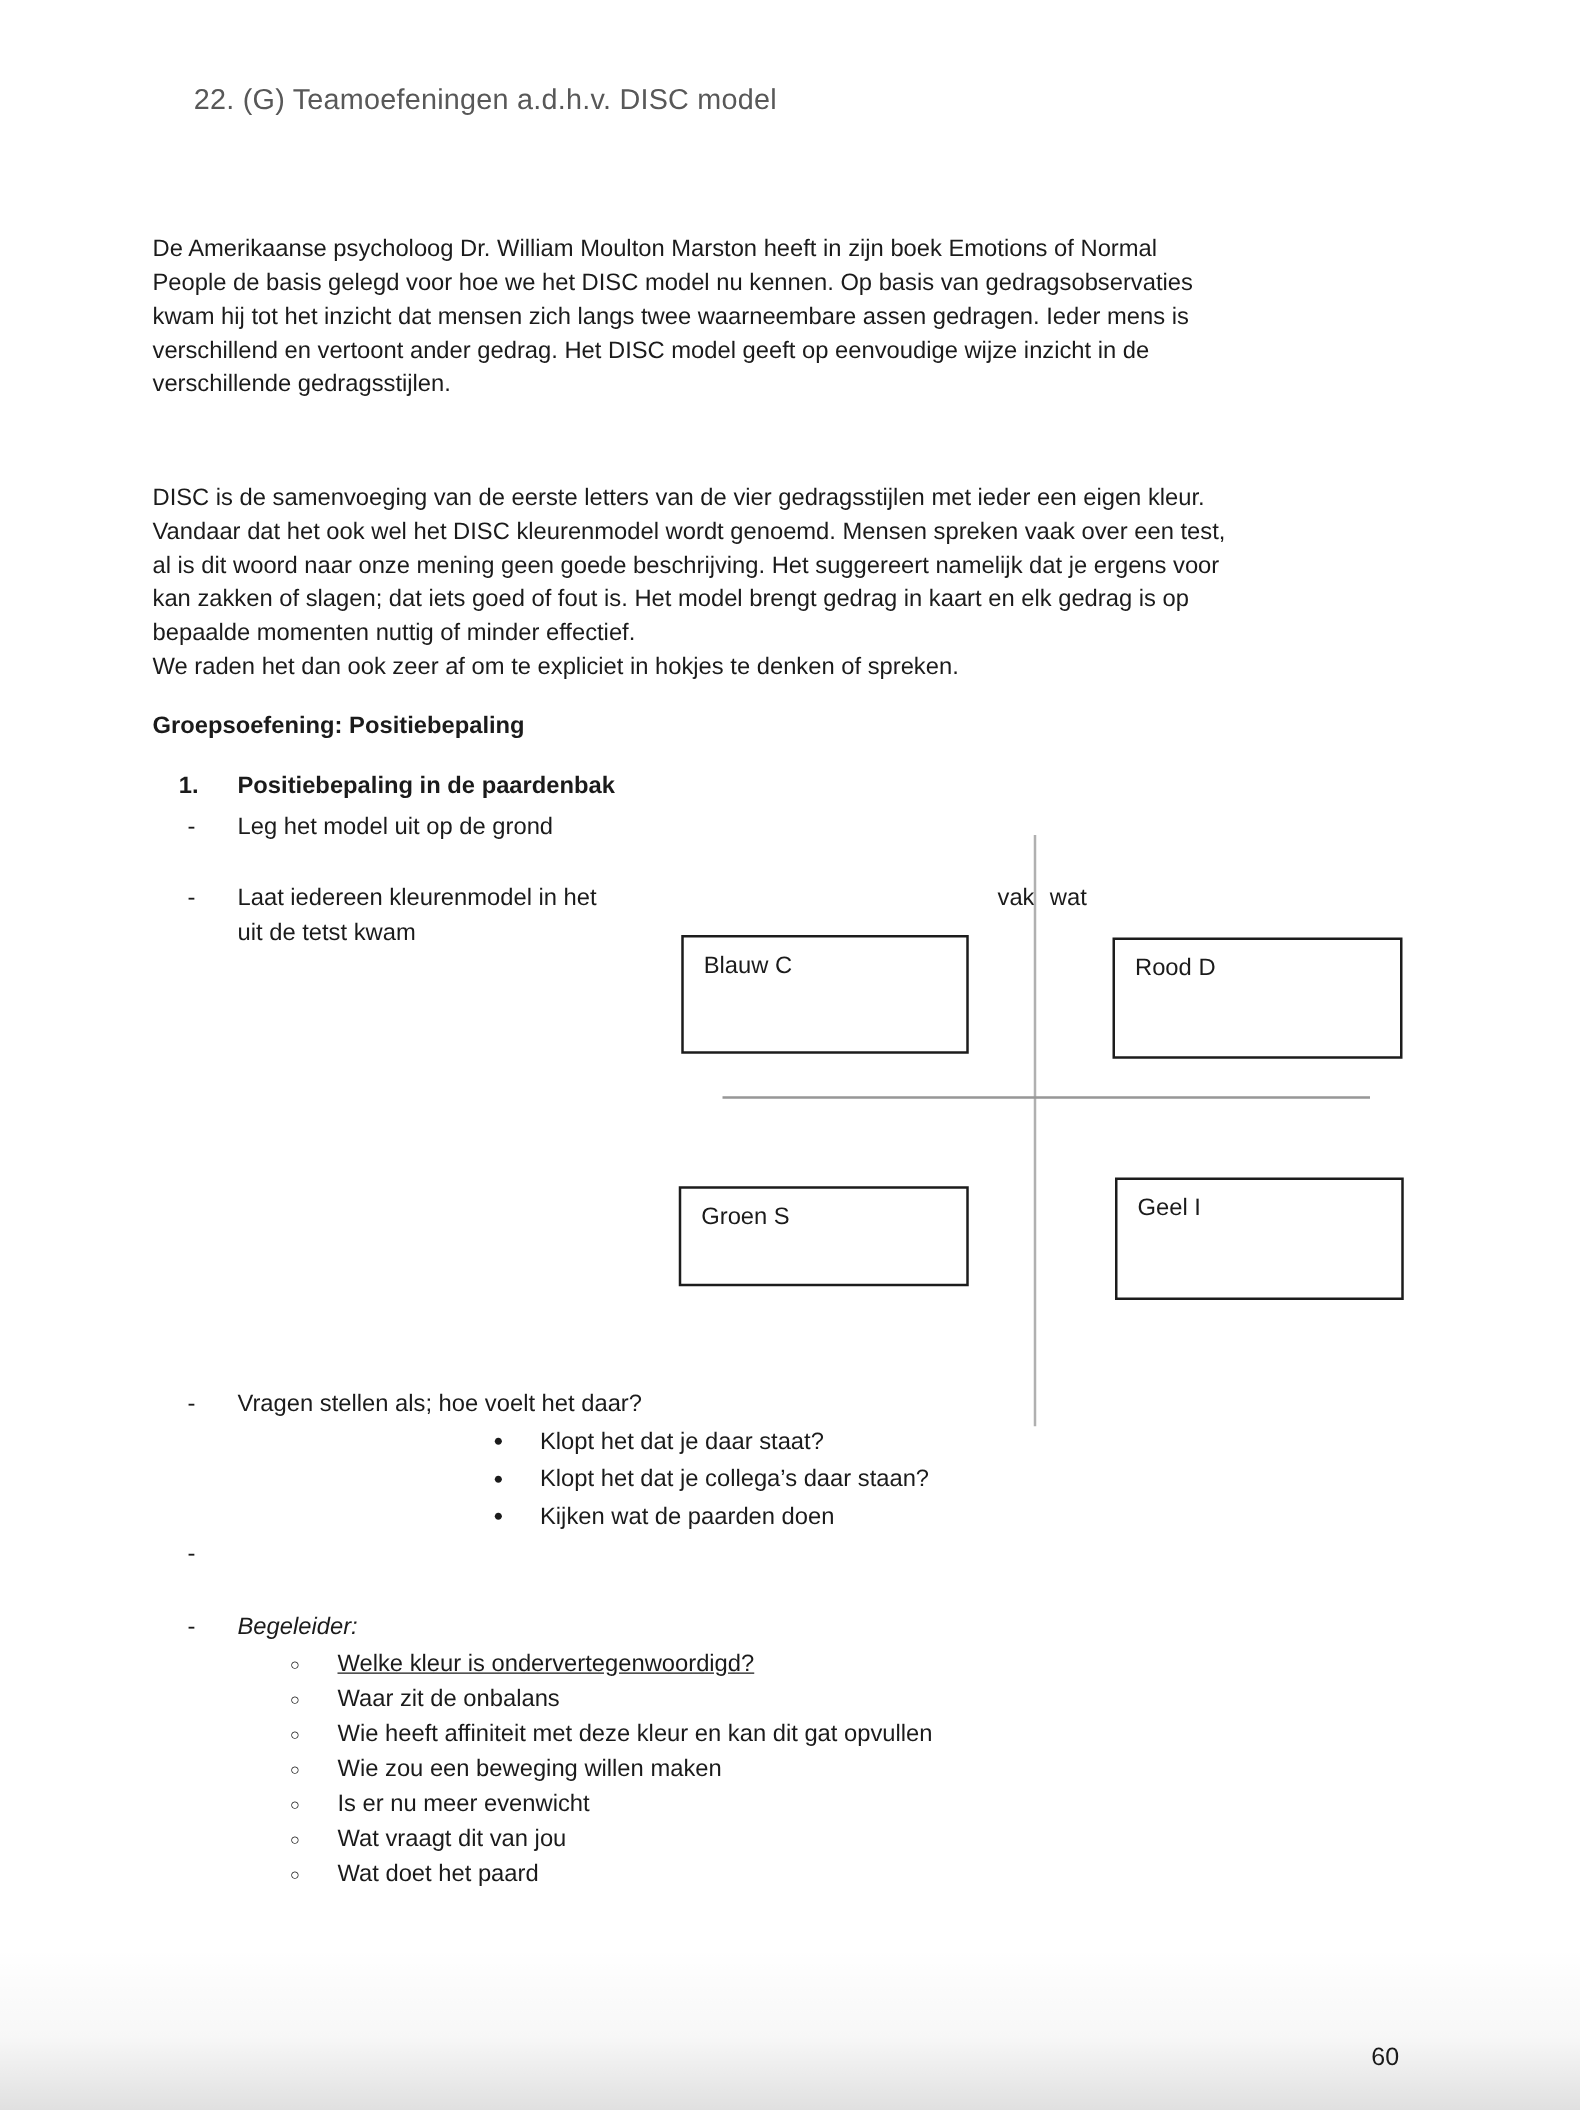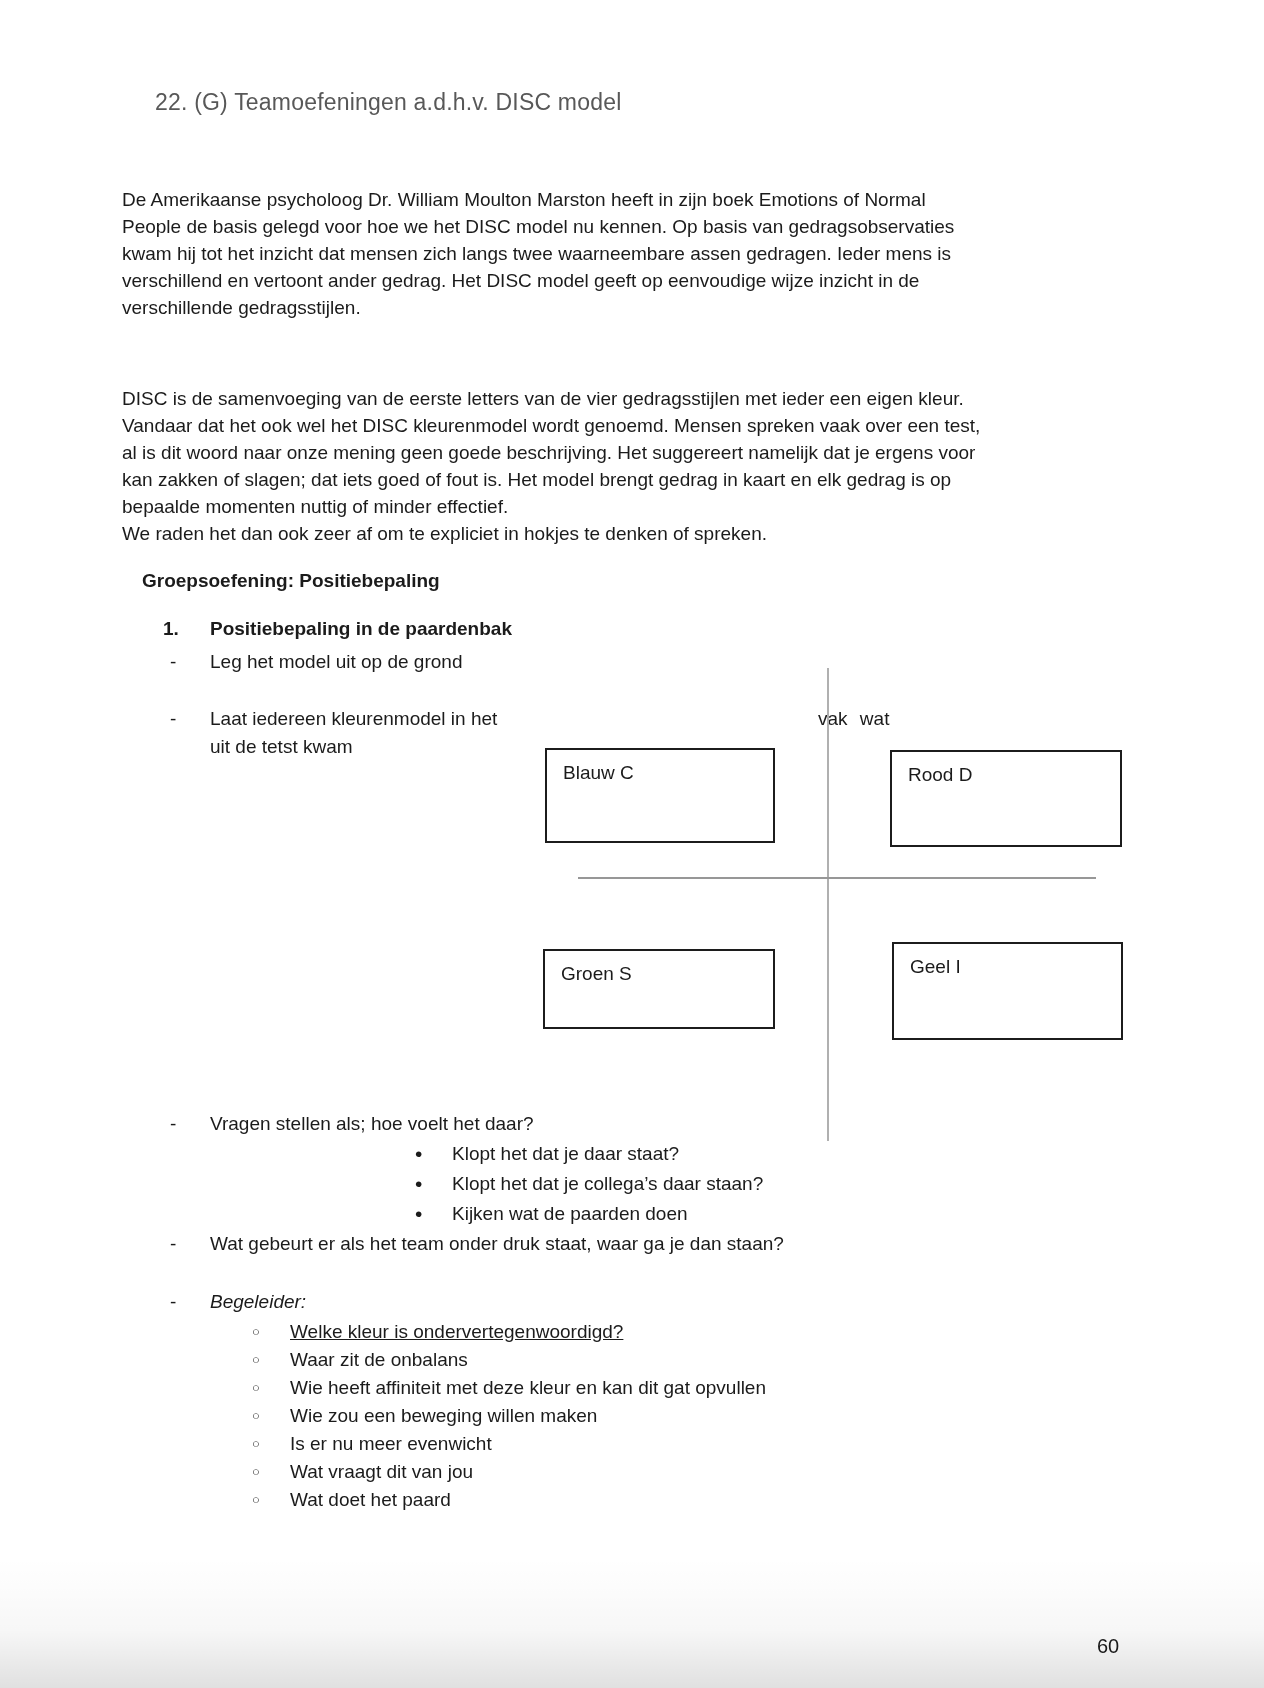--- a/index.html
+++ b/index.html
@@ -6,28 +6,27 @@
   .page {
     position: relative;
     width: 1264px;
     height: 1688px;
     background: #ffffff;
     font-family: "Liberation Sans", sans-serif;
     color: #1b1b1b;
     overflow: hidden;
   }
   .abs { position: absolute; }
-  .t   { font-size: 19px; line-height: 27px; white-space: nowrap; margin-left: 20px; }
+  .t   { font-size: 19px; line-height: 27px; white-space: nowrap; }
   .doc-title {
     font-size: 23px;
     line-height: 30px;
     color: #585858;
     letter-spacing: 0.2px;
     white-space: nowrap;
-    margin-top: 23px;
   }
   .para .pline { display: block; height: 27px; font-size: 19px; line-height: 27px; white-space: nowrap; }
   .bold   { font-weight: bold; }
   .italic { font-style: italic; }
   .dash-marker   { font-size: 19px; line-height: 27px; }
   .bullet-marker { font-size: 21px; line-height: 27px; }
   .circle-marker { font-size: 13px; line-height: 27px; }
   .qbox {
     position: absolute;
     border: 2px solid #1c1c1c;
@@ -123,21 +122,20 @@
   <div class="abs t bullet-marker" style="left:395px; top:1140px;">•</div>
   <div class="abs t" style="left:432px; top:1140px;">Klopt het dat je daar staat?</div>
 
   <div class="abs t bullet-marker" style="left:395px; top:1170px;">•</div>
   <div class="abs t" style="left:432px; top:1170px;">Klopt het dat je collega’s daar staan?</div>
 
   <div class="abs t bullet-marker" style="left:395px; top:1200px;">•</div>
   <div class="abs t" style="left:432px; top:1200px;">Kijken wat de paarden doen</div>
 
   <div class="abs t dash-marker" style="left:150px; top:1230px;">-</div>
-  <div class="abs t" style="left:190px; top:1230px;">Wat gebeurt er als het team onder druk staat, waar ga je dan staan?</div>
 
   <div class="abs t dash-marker" style="left:150px; top:1288px;">-</div>
   <div class="abs t italic" style="left:190px; top:1288px;">Begeleider:</div>
 
   <div class="abs t circle-marker" style="left:232px; top:1318px;">○</div>
   <div class="abs t" style="left:270px; top:1318px;text-decoration:underline;">Welke kleur is ondervertegenwoordigd?</div>
 
   <div class="abs t circle-marker" style="left:232px; top:1346px;">○</div>
   <div class="abs t" style="left:270px; top:1346px;">Waar zit de onbalans</div>
 

